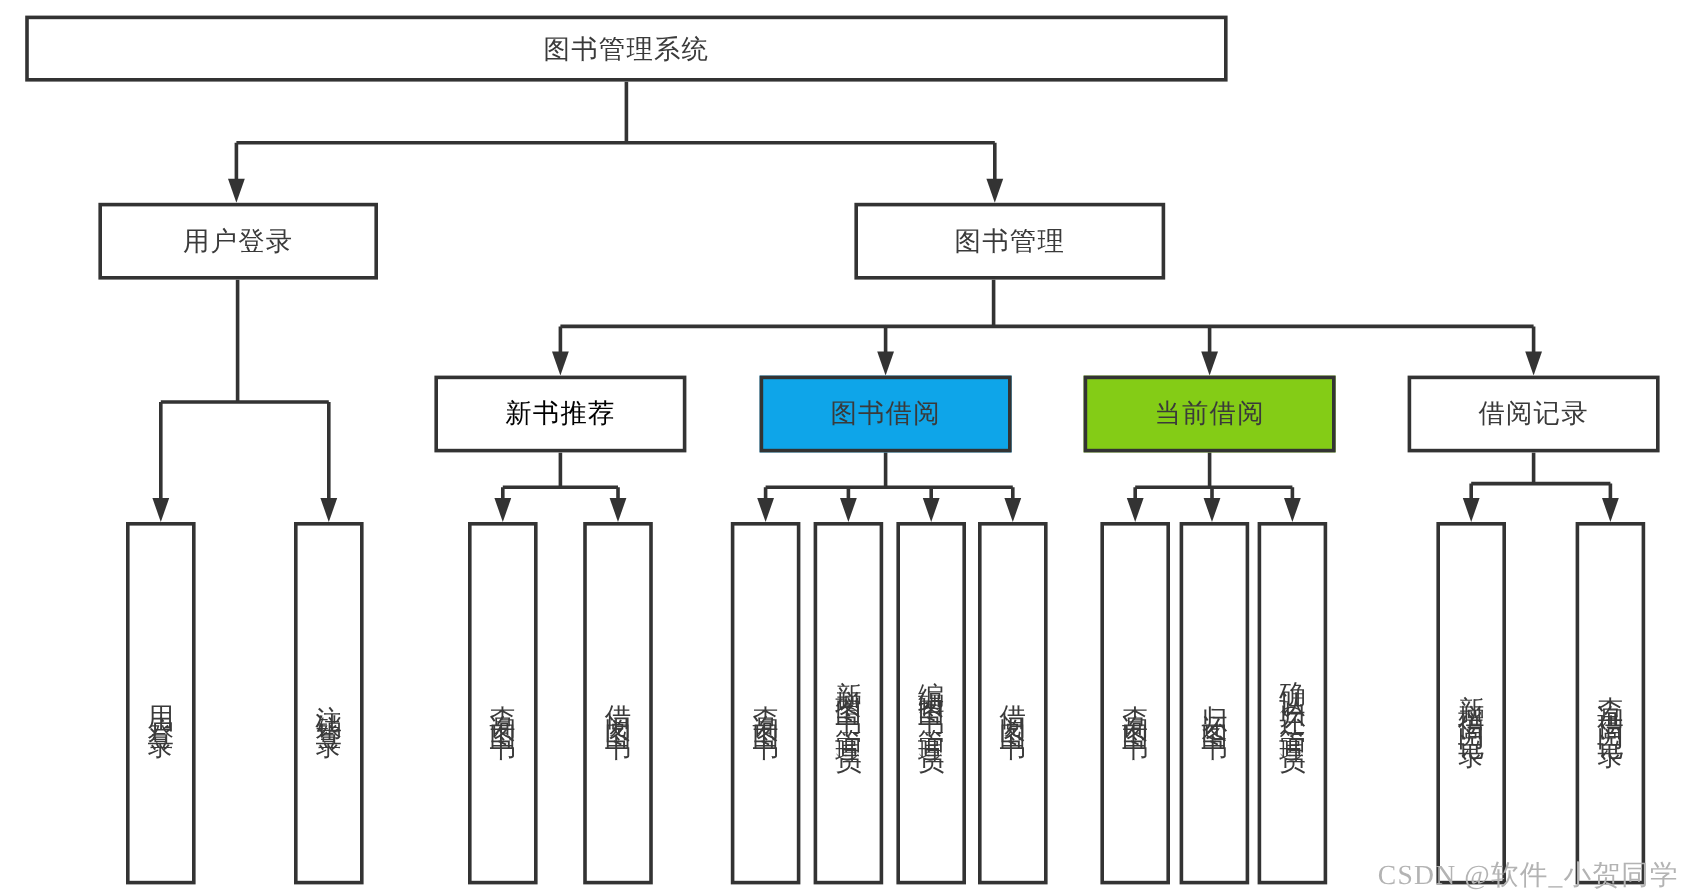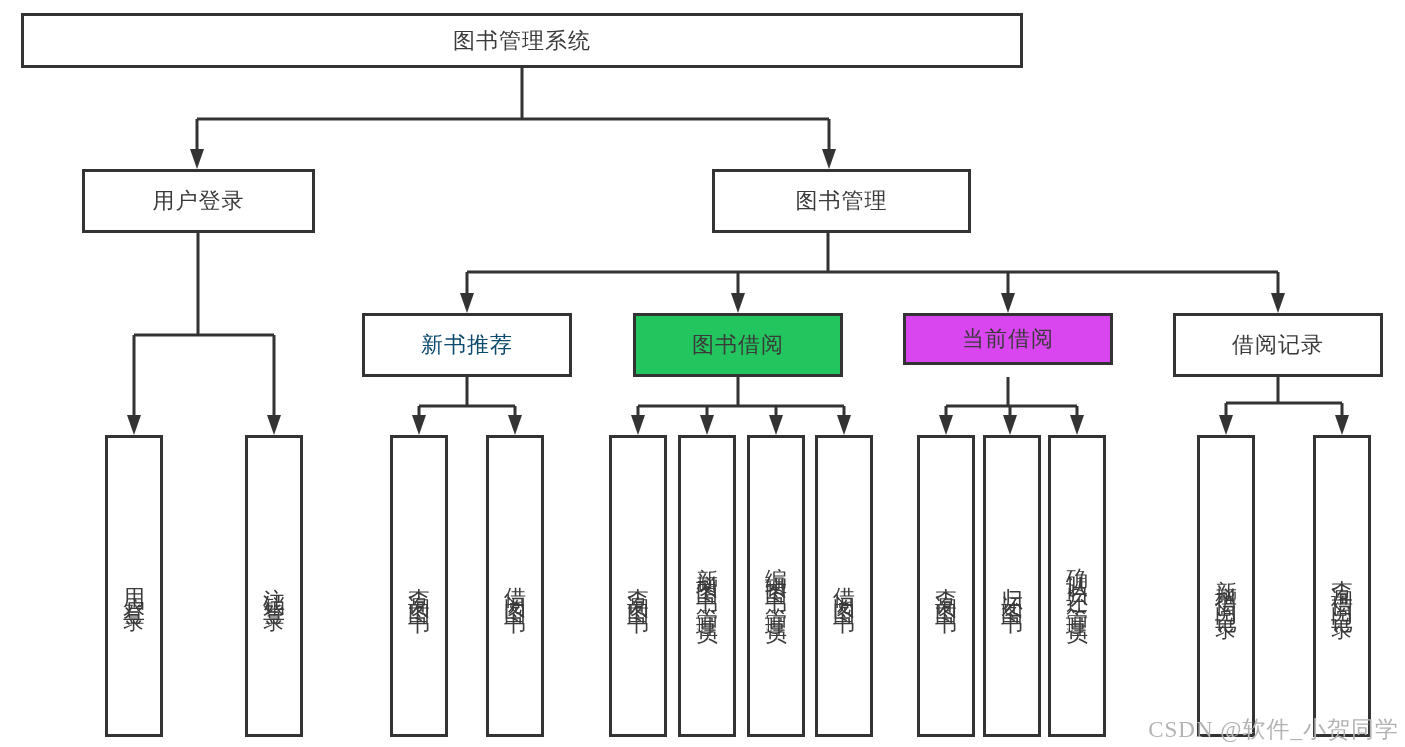--- a/index.html
+++ b/index.html
@@ -97,27 +97,27 @@
   <div>
       <div class="node h" style="left: 21px; top: 13px; width: 1002px; height: 55px; border-color: rgb(51, 51, 51); background: rgb(255, 255, 255); color: rgb(58, 58, 58);">
         <span class="node-label">图书管理系统</span>
       </div>
       <div class="node h" style="left: 82px; top: 169px; width: 233px; height: 64px; border-color: rgb(51, 51, 51); background: rgb(255, 255, 255); color: rgb(58, 58, 58);">
         <span class="node-label">用户登录</span>
       </div>
       <div class="node h" style="left: 712px; top: 169px; width: 259px; height: 64px; border-color: rgb(51, 51, 51); background: rgb(255, 255, 255); color: rgb(58, 58, 58);">
         <span class="node-label">图书管理</span>
       </div>
-      <div class="node h" style="left: 362px; top: 313px; width: 210px; height: 64px; border-color: rgb(51, 51, 51); background: rgb(255, 255, 255); color: #0c4a6e;">
+      <div class="node h" style="left: 362px; top: 313px; width: 210px; height: 64px; border-color: rgb(51, 51, 51); background: rgb(255, 255, 255); color: #000000;">
         <span class="node-label">新书推荐</span>
       </div>
-      <div class="node h" style="left: 633px; top: 313px; width: 210px; height: 64px; border-color: rgb(51, 51, 51); background: #22c55e; color: rgb(58, 58, 58);">
+      <div class="node h" style="left: 633px; top: 313px; width: 210px; height: 64px; border-color: rgb(51, 51, 51); background: #0ea5e9; color: rgb(58, 58, 58);">
         <span class="node-label">图书借阅</span>
       </div>
-      <div class="node h" style="left: 903px; top: 313px; width: 210px; height: 52px; border-color: rgb(51, 51, 51); background: #d946ef; color: rgb(58, 58, 58);">
+      <div class="node h" style="left: 903px; top: 313px; width: 210px; height: 64px; border-color: rgb(51, 51, 51); background: #84cc16; color: rgb(58, 58, 58);">
         <span class="node-label">当前借阅</span>
       </div>
       <div class="node h" style="left: 1173px; top: 313px; width: 210px; height: 64px; border-color: rgb(51, 51, 51); background: rgb(255, 255, 255); color: rgb(58, 58, 58);">
         <span class="node-label">借阅记录</span>
       </div>
       <div class="node v" style="left: 105px; top: 435px; width: 58px; height: 302px; border-color: rgb(51, 51, 51); background: rgb(255, 255, 255); color: rgb(58, 58, 58);">
         <span class="node-label">用户登录</span>
       </div>
       <div class="node v" style="left: 245px; top: 435px; width: 58px; height: 302px; border-color: rgb(51, 51, 51); background: rgb(255, 255, 255); color: rgb(58, 58, 58);">
         <span class="node-label">注销登录</span>

